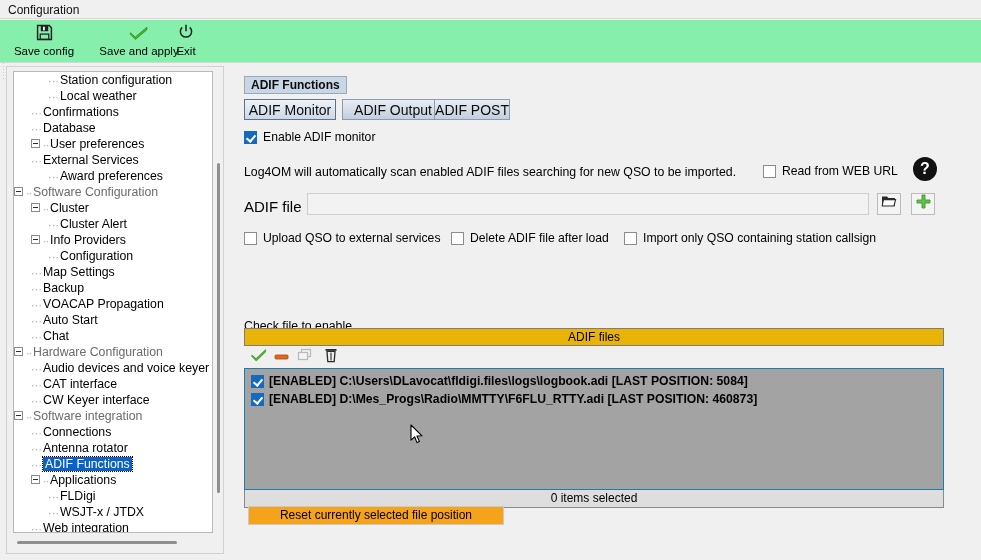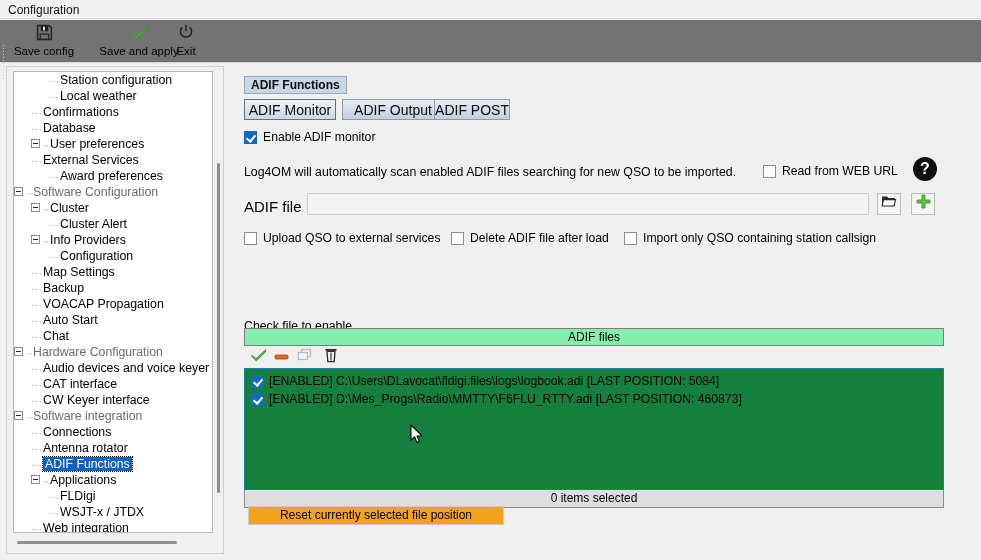--- a/index.html
+++ b/index.html
@@ -27,21 +27,21 @@
   }
   #titlebar .title {
     position: absolute; left: 8px; top: 3px;
     font-size: 12px; color: #111;
   }
 
   
   #toolbar {
     position: absolute; left: 0; top: 20px;
     width: 981px; height: 43px;
-    background: #737373;
+    background: #86efac;
     border-bottom: 1px solid #d6d6d6;
   }
   .tbtn {
     position: absolute;
     top: 2px;
     height: 40px;
     text-align: center;
     cursor: default;
     padding-top: 2px;
   }
@@ -286,21 +286,21 @@
     font-size: 12.3px;
   }
 
   #listbox-wrap {
     position: absolute;
     left: 12px; top: 262px;
     width: 700px;
   }
   #list-header {
     height: 18px;
-    background: #86efac;
+    background: #eab308;
     border: 1px solid #7d7d7d;
     text-align: center;
     line-height: 17px;
     font-size: 12px;
     color: #000;
   }
   #list-toolbar {
     height: 22px;
     background: #f0f0f0;
     position: relative;
@@ -314,25 +314,26 @@
     line-height: 18px;
     cursor: default;
   }
   #mini-check  { left: 6px; }
   #mini-minus  { left: 29px; }
   #mini-copy   { left: 52px; }
   #mini-trash  { left: 78px; }
 
   #listbody {
     height: 122px;
-    background: #15803d;
+    background: #a3a3a3;
     border: 1px solid #1a7fa8;
     padding: 3px 0 0 0;
     overflow: hidden;
     position: relative;
+    font-weight: bold;
   }
   .listrow {
     height: 18px;
     line-height: 18px;
     font-size: 12.2px;
     white-space: nowrap;
     padding-left: 6px;
     color: #000;
     cursor: default;
   }

